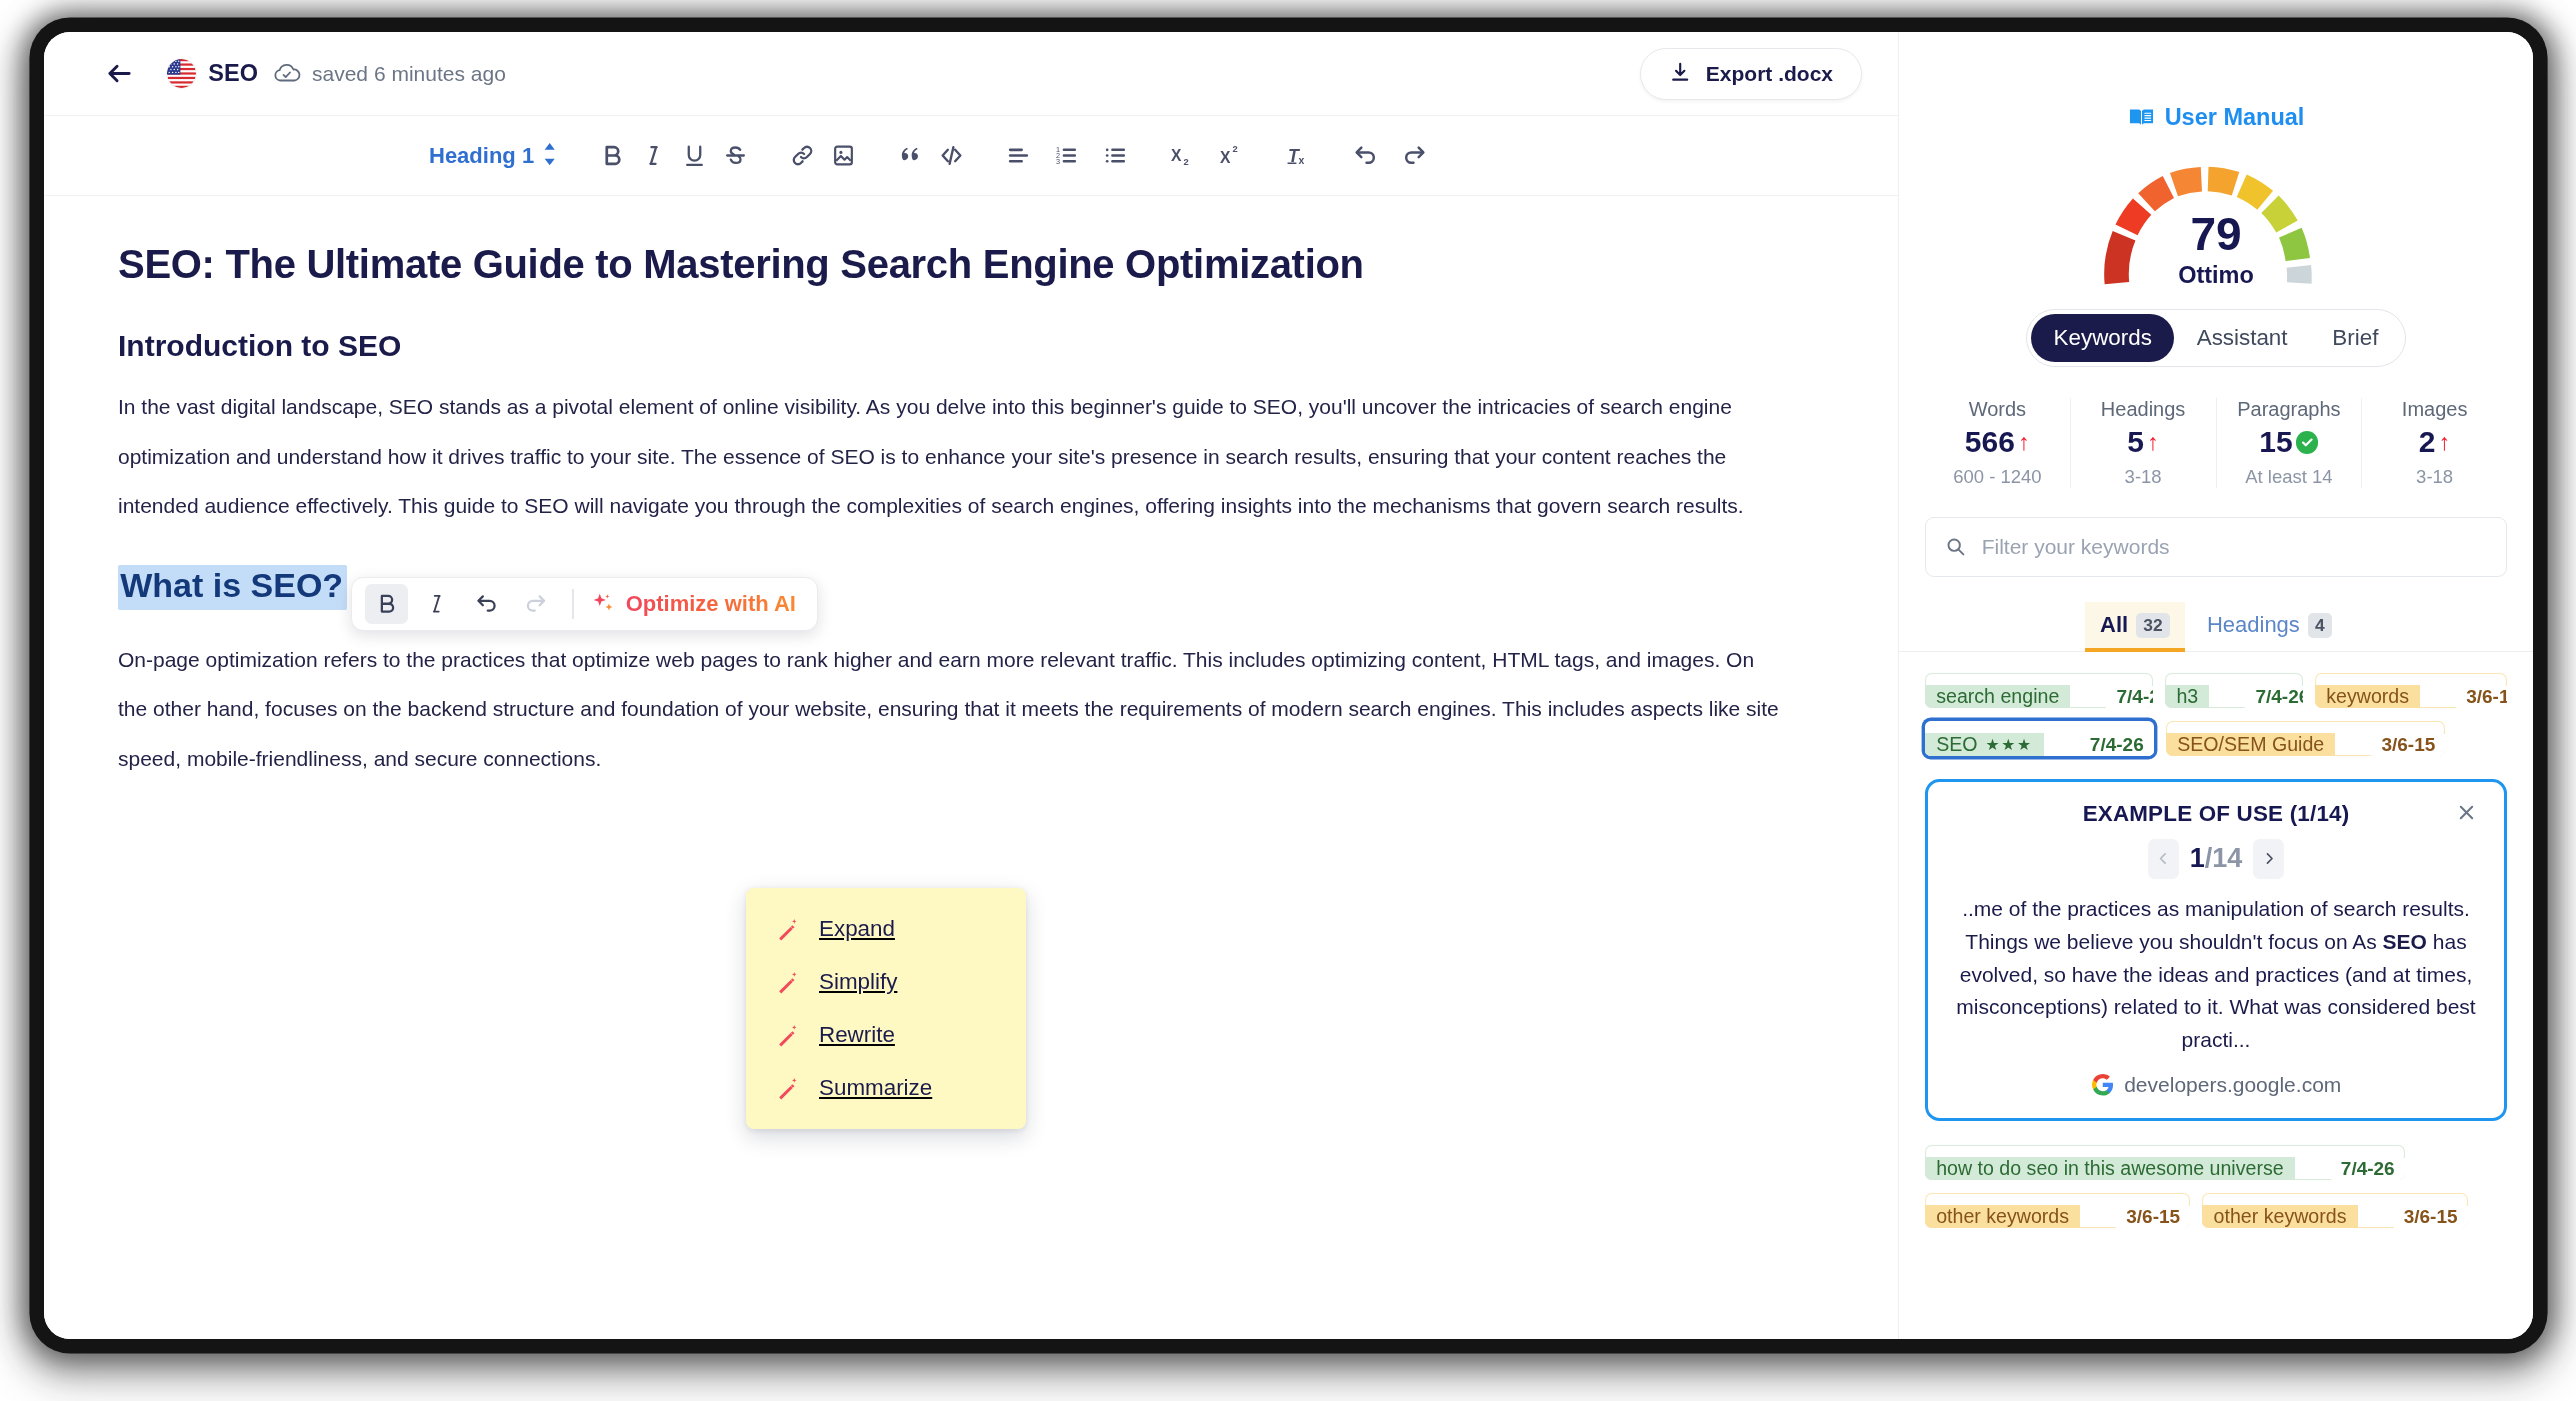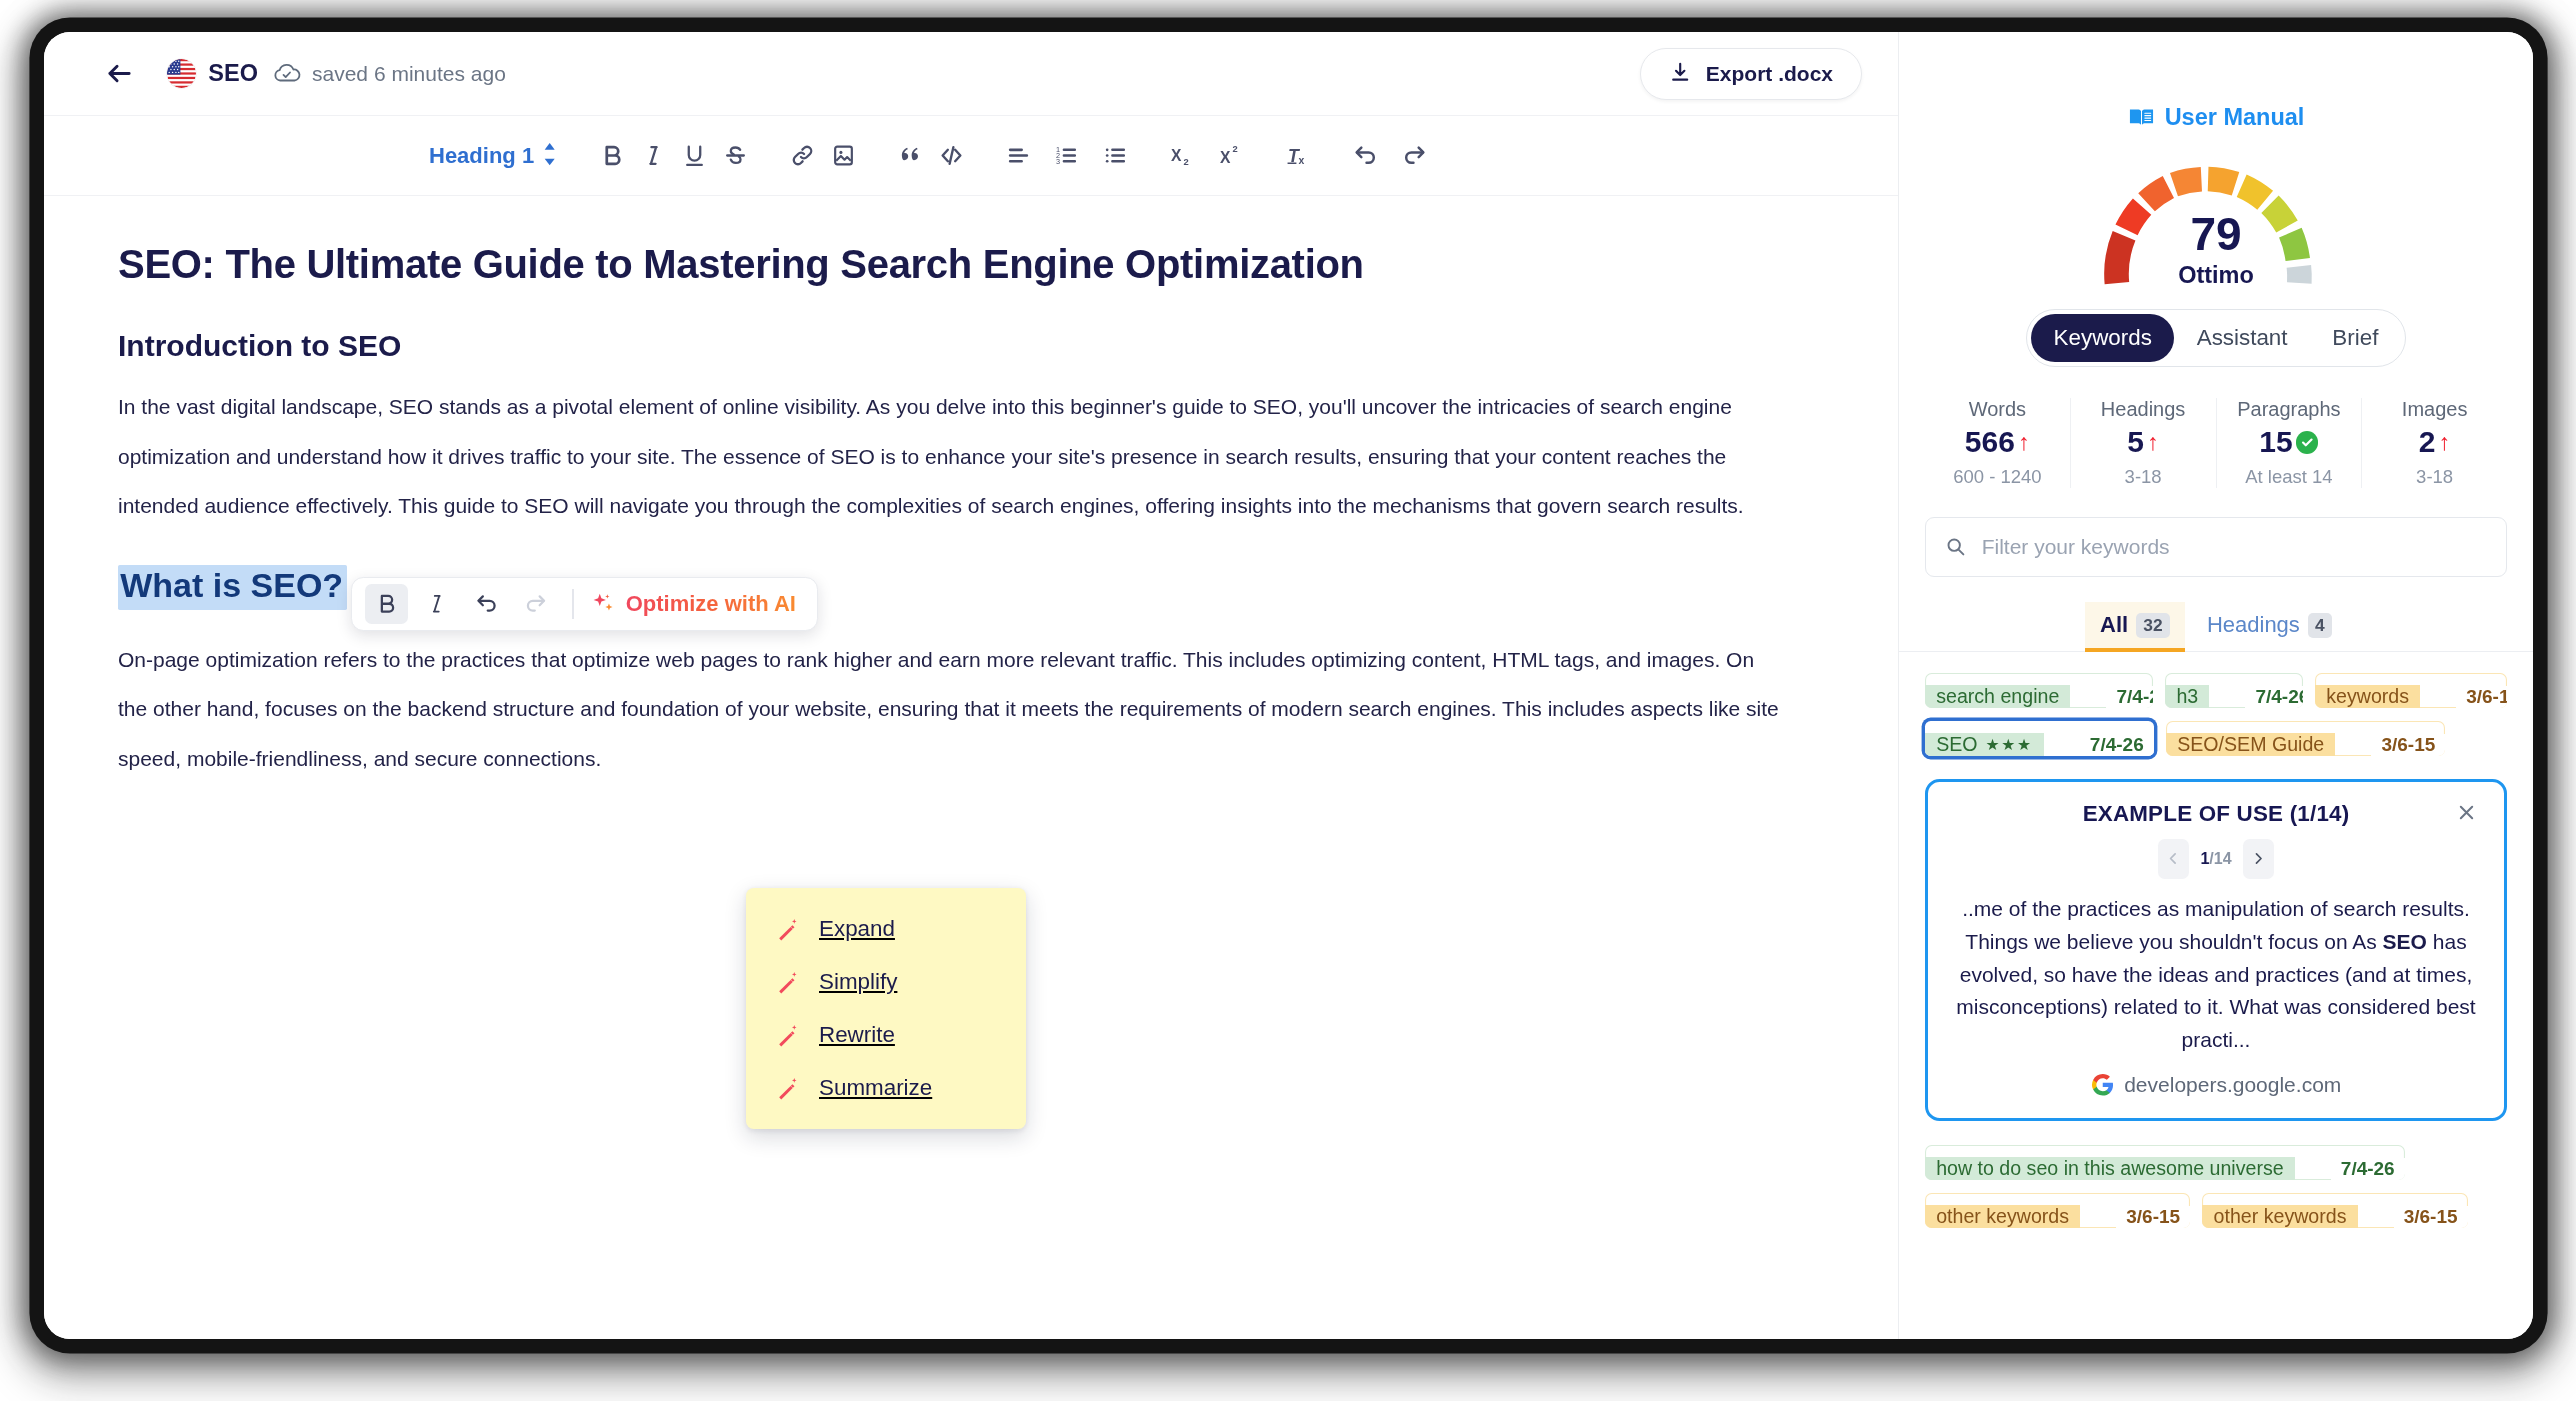--- a/index.html
+++ b/index.html
@@ -310,21 +310,21 @@
   #example-close svg { width: 21px; height: 21px; }
   #example-nav {
     margin-top: 12.3px; display: flex; align-items: center;
     justify-content: center; gap: 5.6px;
   }
   .nav-arrow {
     width: 31px; height: 40px; border-radius: 6.7px; background: #f2f3f6;
     display: flex; align-items: center; justify-content: center; cursor: pointer;
   }
   .nav-arrow svg { width: 14.6px; height: 19px; }
-  #example-counter { font-size: 16px; font-weight: 700; color: #171752; padding: 0 5.6px; }
+  #example-counter { font-size: 27px; font-weight: 700; color: #171752; padding: 0 5.6px; }
   #example-counter .tot { color: #8b95a5; }
   #example-text {
     margin-top: 14.6px; font-size: 21px; line-height: 1.55;
     color: #1b1b4b; text-align: center;
   }
   #example-text b { font-weight: 700; }
   #example-source {
     margin-top: 17px; display: flex; align-items: center;
     justify-content: center; gap: 10px;
   }

